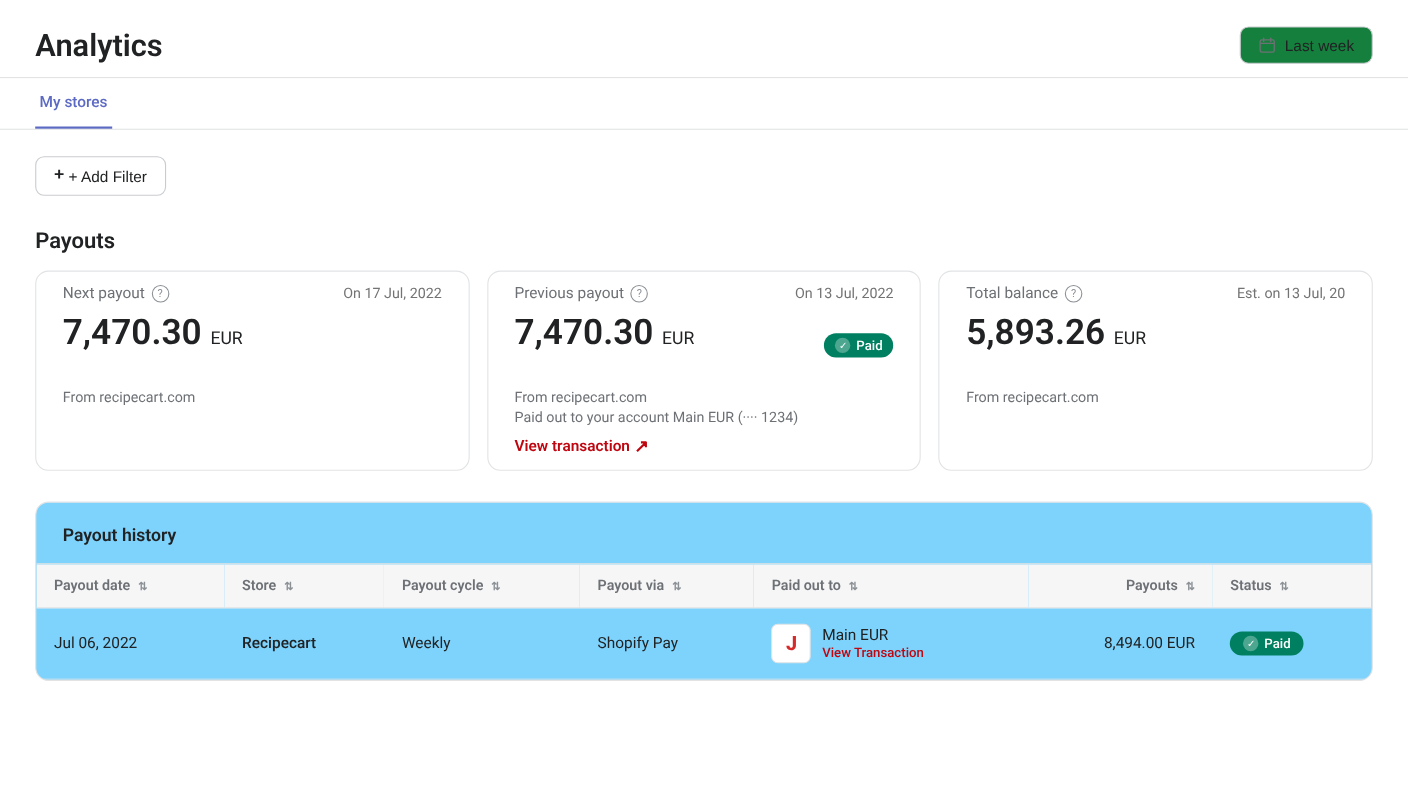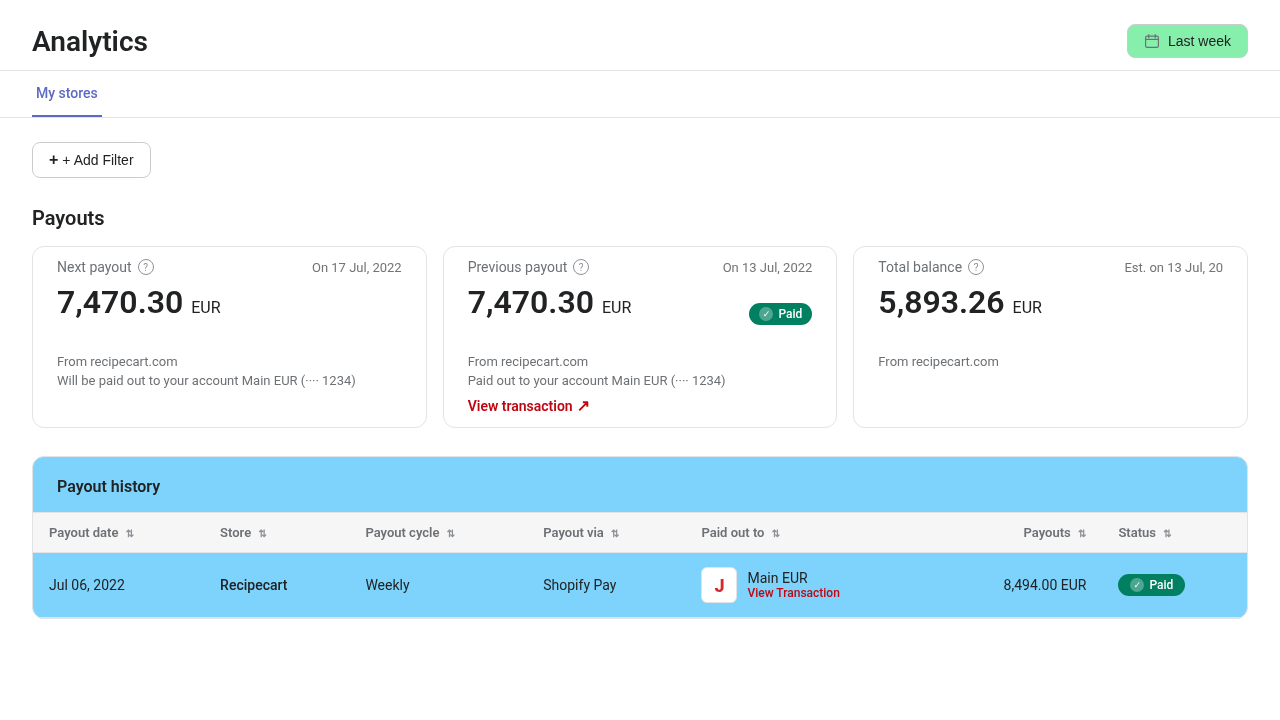--- a/index.html
+++ b/index.html
@@ -28,21 +28,21 @@
       font-weight: 600;
       color: #202223;
     }
     .date-range-btn {
       display: flex;
       align-items: center;
       gap: 8px;
       padding: 8px 16px;
       border: 1px solid #c9cccf;
       border-radius: 8px;
-      background: #86efac;
+      background: #15803d;
       cursor: pointer;
       font-size: 14px;
       color: #202223;
     }
     .calendar-icon {
       width: 16px;
       height: 16px;
       color: #6d7175;
     }
     .tabs-bar {
@@ -310,21 +310,20 @@
           </span>
           <span class="card-date">On 17 Jul, 2022</span>
         </div>
         <div class="card-amount-row">
           <div class="card-amount">
             <span>7,470.30</span>
             <span class="currency">EUR</span>
           </div>
         </div>
         <div class="card-source">From recipecart.com</div>
-        <div class="card-account">Will be paid out to your account Main EUR (···· 1234)</div>
       </div>
 
       <div class="payout-card">
         <div class="card-header">
           <span class="card-label">
             <span>Previous payout</span>
             <span class="help-icon">?</span>
           </span>
           <span class="card-date">On 13 Jul, 2022</span>
         </div>

